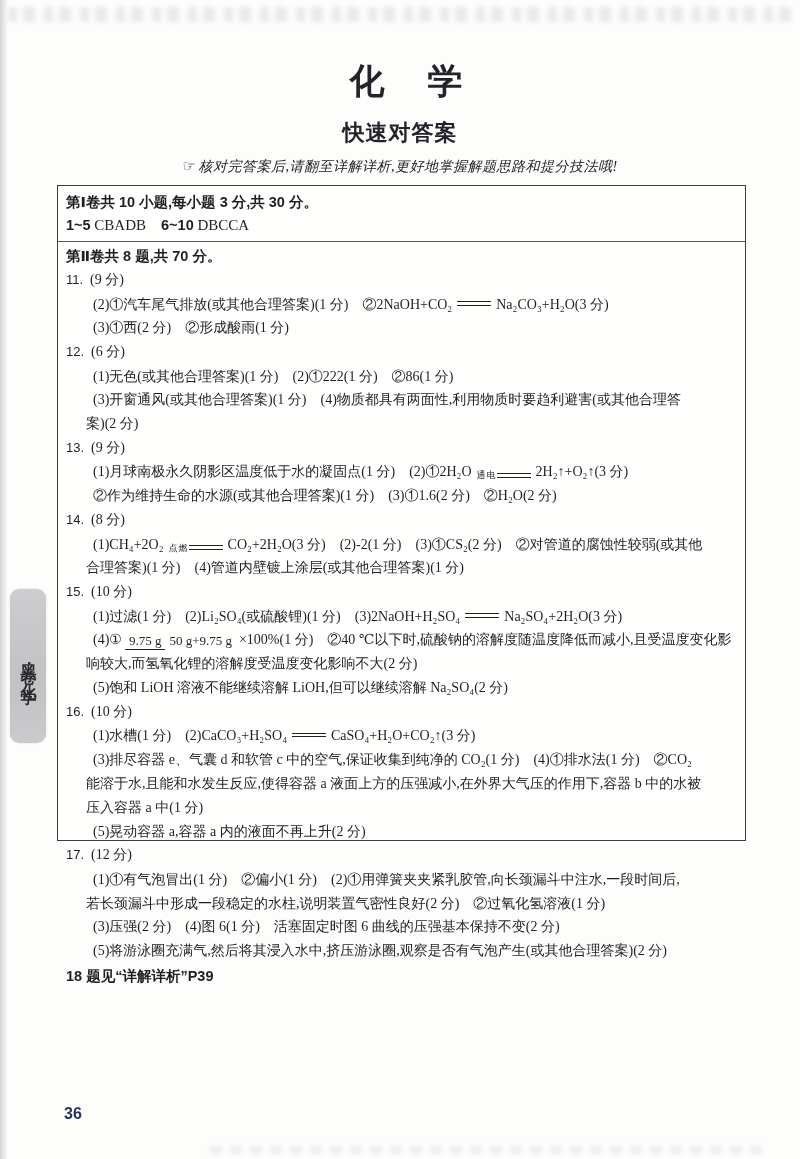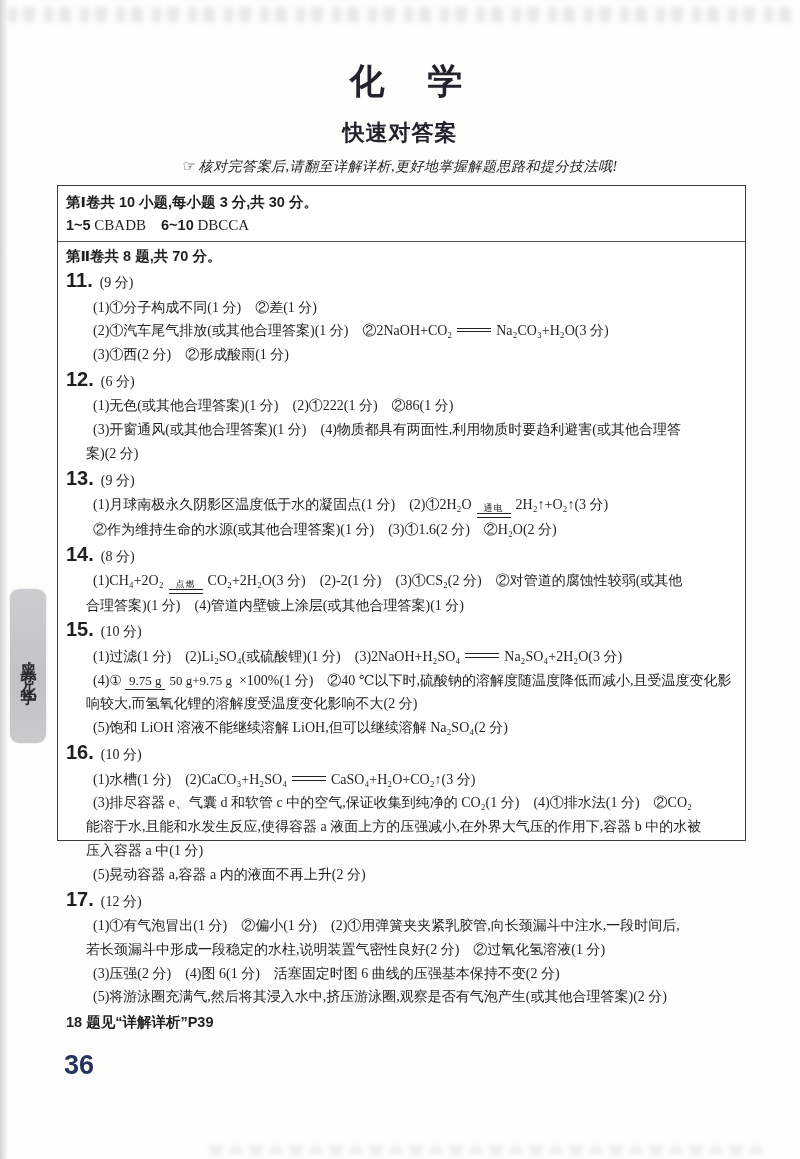--- a/index.html
+++ b/index.html
@@ -55,31 +55,31 @@
   .bseg{
     font-family:"Liberation Sans","DejaVu Sans",sans-serif;
     font-weight:700;font-size:14.5px;
   }
   .divider{border:none;border-top:1.2px solid #55555a;margin:4px -8px 3px;}
   
   .line{line-height:23.8px;font-size:14px;white-space:nowrap;}
   .line.head{line-height:24.5px;}
   .qnum{
     font-family:"Liberation Sans","DejaVu Sans",sans-serif;
-    font-weight:700;font-size:20px;margin-top:41px;
+    font-weight:400;font-size:13px;margin-top:41px;
   }
   .score{margin-left:7px;}
   .ind-a{padding-left:27px;}
   .ind-c{padding-left:20px;}
   .footer-line{
     font-family:"Liberation Sans","DejaVu Sans",sans-serif;
     font-weight:700;font-size:14.5px;line-height:26px;white-space:nowrap;
   }
   
-  .eqc{display:inline-flex;flex-direction:column;align-items:center;
+  .eqc{display:inline-flex;flex-direction:row;align-items:center;
        vertical-align:-2px;margin:0 5px;}
   .eqc.plain{vertical-align:3px;}
   .eqlabel{font-size:9px;line-height:10px;letter-spacing:1px;color:#222;}
   .eqline{width:34px;height:4.5px;box-sizing:border-box;
           border-top:1.3px solid #222;border-bottom:1.3px solid #222;}
   .frac{display:inline-flex;flex-direction:row;align-items:center;
         vertical-align:middle;margin:0 3px;font-size:13px;line-height:16px;}
   .fnum{border-bottom:1.1px solid #222;padding:0 4px;}
   .fden{padding:0 4px;}
   
@@ -87,23 +87,23 @@
     position:absolute;left:10px;top:589px;width:36px;height:154px;
     background:linear-gradient(180deg,#cdcdd0,#c2c2c5 60%,#cacacd);
     border-radius:9px;display:flex;align-items:center;justify-content:center;
     box-shadow:0 0 2px rgba(0,0,0,.15);
   }
   .side-tab span{
     writing-mode:vertical-rl;font-weight:700;font-size:16px;color:#2b2b2e;
     letter-spacing:5px;font-family:"Liberation Sans","DejaVu Sans",sans-serif;
   }
   .page-number{
-    position:absolute;left:64px;top:1050px;
+    position:absolute;left:64px;top:1105px;
     font-family:"Liberation Sans","DejaVu Sans",sans-serif;
-    font-weight:700;font-size:27px;color:#26335c;
+    font-weight:700;font-size:16px;color:#26335c;
   }
 </style>
 </head>
 <body>
 
 <div class="bleed-top"></div>
 <div class="scan-edge-left"></div>
 <div class="bleed-bottom"></div>
 
 <div class="page-title">化　学</div>
@@ -114,21 +114,20 @@
 
 <div class="answer-box">
   <div class="box-inner">
     <div class="part-header">第Ⅰ卷共 10 小题,每小题 3 分,共 30 分。</div>
     <div class="part1-answers"><span class="bseg">1~5</span> CBADB　<span class="bseg">6~10</span> DBCCA</div>
     <hr class="divider">
     <div class="part-header">第Ⅱ卷共 8 题,共 70 分。</div>
     <div>
         <div>
           <div class="line head"><span class="qnum">11.</span><span class="score">(9 分)</span></div>
-          <div class="line ind-a">(1)①分子构成不同(1 分)　②差(1 分)</div>
           <div class="line ind-a">(2)①汽车尾气排放(或其他合理答案)(1 分)　②2NaOH+CO₂<span class="eqc plain">
               <span class="eqline"></span>
             </span>Na₂CO₃+H₂O(3 分)</div>
           <div class="line ind-a">(3)①西(2 分)　②形成酸雨(1 分)</div>
         </div>
         <div>
           <div class="line head"><span class="qnum">12.</span><span class="score">(6 分)</span></div>
           <div class="line ind-a">(1)无色(或其他合理答案)(1 分)　(2)①222(1 分)　②86(1 分)</div>
           <div class="line ind-a">(3)开窗通风(或其他合理答案)(1 分)　(4)物质都具有两面性,利用物质时要趋利避害(或其他合理答</div>
           <div class="line ind-c">案)(2 分)</div>

